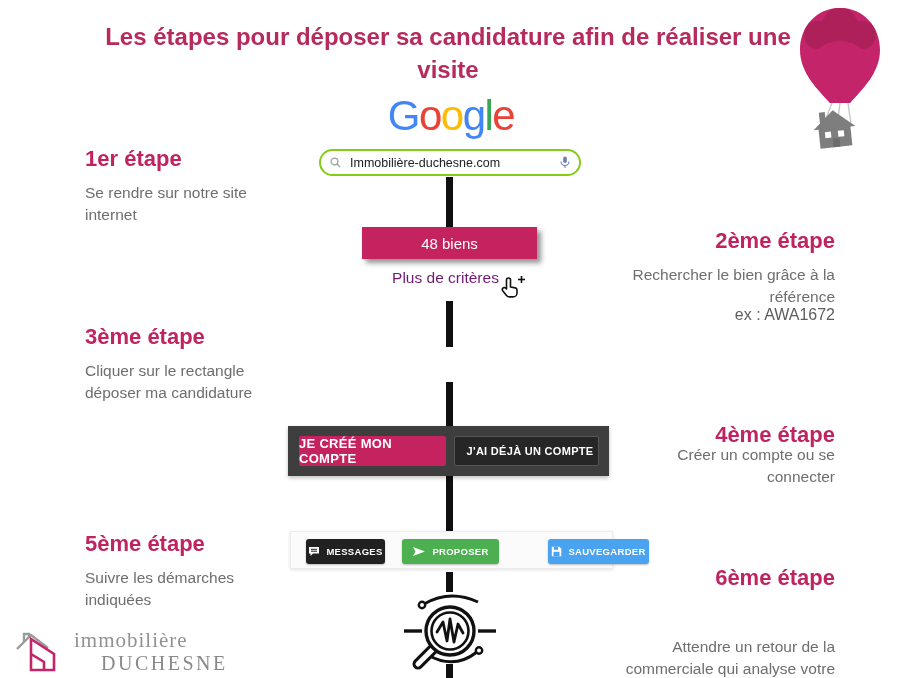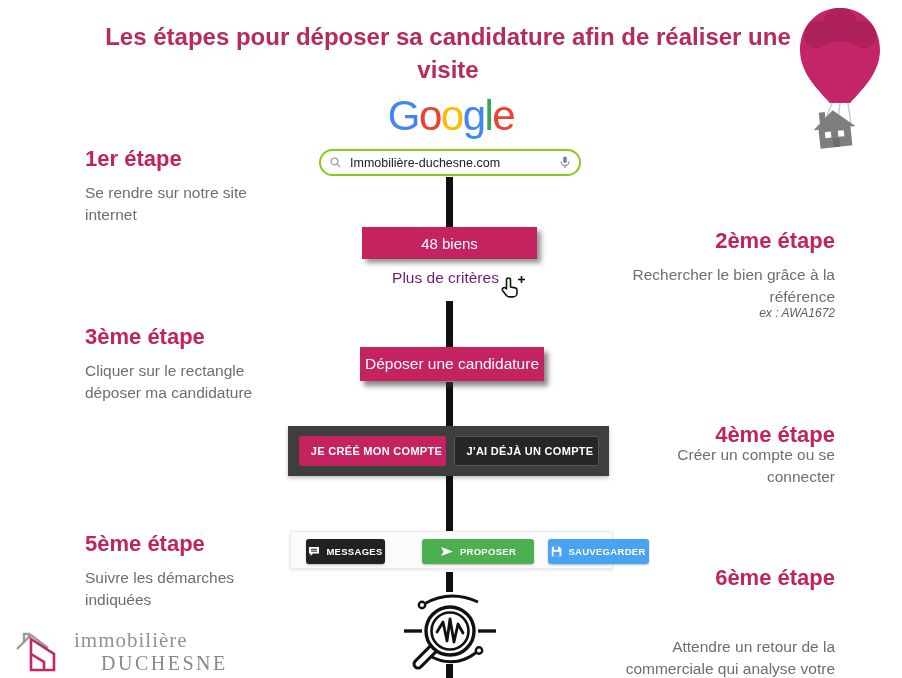--- a/index.html
+++ b/index.html
@@ -37,40 +37,40 @@
   .more-criteria { position:absolute; left:372px; top:269px; width:175px;
     display:flex; justify-content:center; align-items:flex-start;
     font-size:15.5px; color:#701a75; }
   .more-criteria svg { margin:5px 0 0 1px; }
   .apply-btn { position:absolute; left:360px; top:347px; width:184px; height:34px;
     font-size:15.5px; box-shadow:4px 5px 5px rgba(55,55,55,.6); }
   
   .account-bar { position:absolute; left:288px; top:426px; width:321px; height:50px;
     background:#3e3e3e; box-shadow:0 2px 4px rgba(0,0,0,.25); }
   .account-bar .create { position:absolute; left:11px; top:10px; width:147px; height:30px;
-    font-size:11px; font-weight:bold; letter-spacing:.3px; border-radius:2px;padding-left:8px; }
+    font-size:13px; font-weight:bold; letter-spacing:.3px; border-radius:2px; }
   .account-bar .login { position:absolute; left:166px; top:10px; width:145px; height:30px;
     background:#262626; border:1px solid #565656; color:#fff; font-size:11px; font-weight:bold;
     letter-spacing:.3px; display:flex; align-items:center; justify-content:center; border-radius:2px;padding-left:7px; }
   
   .actions-bar { position:absolute; left:290px; top:531px; width:323px; height:38px;
     background:#fbfbfb; border:1px solid #ececec; box-shadow:0 1px 3px rgba(0,0,0,.12); }
   .act { position:absolute; top:7px; height:25px; border-radius:3px; color:#fff;
     font-size:9.5px; font-weight:bold; letter-spacing:.3px;
     display:flex; align-items:center; justify-content:center; gap:6px;
     box-shadow:0 1px 2px rgba(0,0,0,.25); }
   .act-messages { left:15px; width:79px; background:#212121; }
-  .act-propose  { left:111px; width:112px; background:#4caf50;margin-left:20px; }
+  .act-propose  { left:111px; width:97px; background:#4caf50; }
   .act-save     { left:209px; width:101px; background:#4aa3f0;margin-left:48px; }
   
   .step-h { position:absolute; color:#bf2460; font-size:22px; font-weight:bold; }
   .step-b { position:absolute; color:#6e6e6e; font-size:15.5px; line-height:1.45; }
   .left-col  { left:85px; text-align:left; }
   .right-col { right:67px; text-align:right; }
-  .note { position:absolute; right:67px; color:#5d5d5d; font-size:12px; font-style:italic; }
+  .note { position:absolute; right:67px; color:#5d5d5d; font-size:16px; }
   
   .analysis { position:absolute; left:404px; top:591px; }
   .balloon  { position:absolute; left:792px; top:5px; }
   .brand { position:absolute; left:14px; top:629px; display:flex; align-items:center; gap:8px; }
   .brand-text { font-family:"Liberation Serif", serif; color:#929292; line-height:1; }
   .brand-l1 { font-size:21px; letter-spacing:1px; }
   .brand-l2 { font-size:20px; letter-spacing:2.5px; margin-top:2px; color:#898989;margin-left:27px; }
 </style>
 </head>
 <body>
@@ -149,21 +149,20 @@
     </svg>
   </div>
 
   <div class="step-h right-col" style="top:228px;">2ème étape</div>
   <div class="step-b right-col" style="top:264px; width:240px;">Rechercher le bien grâce à la référence</div>
   <div class="note" style="top:306px;">ex : AWA1672</div>
 
   <div class="step-h left-col" style="top:324px;text-align:right;">3ème étape</div>
   <div class="step-b left-col" style="top:360px; width:205px;">Cliquer sur le rectangle déposer ma candidature</div>
 
-  <div class="btn-pink apply-btn">Déposer une candidature</div>
 
   <div class="account-bar">
     <div class="btn-pink create">JE CRÉÉ MON COMPTE</div>
     <div class="login">J'AI DÉJÀ UN COMPTE</div>
   </div>
 
   <div class="step-h right-col" style="top:422px;">4ème étape</div>
   <div class="step-b right-col" style="top:444px; width:215px;">Créer un compte ou se connecter</div>
 
   <div class="step-h left-col" style="top:531px;">5ème étape</div>

